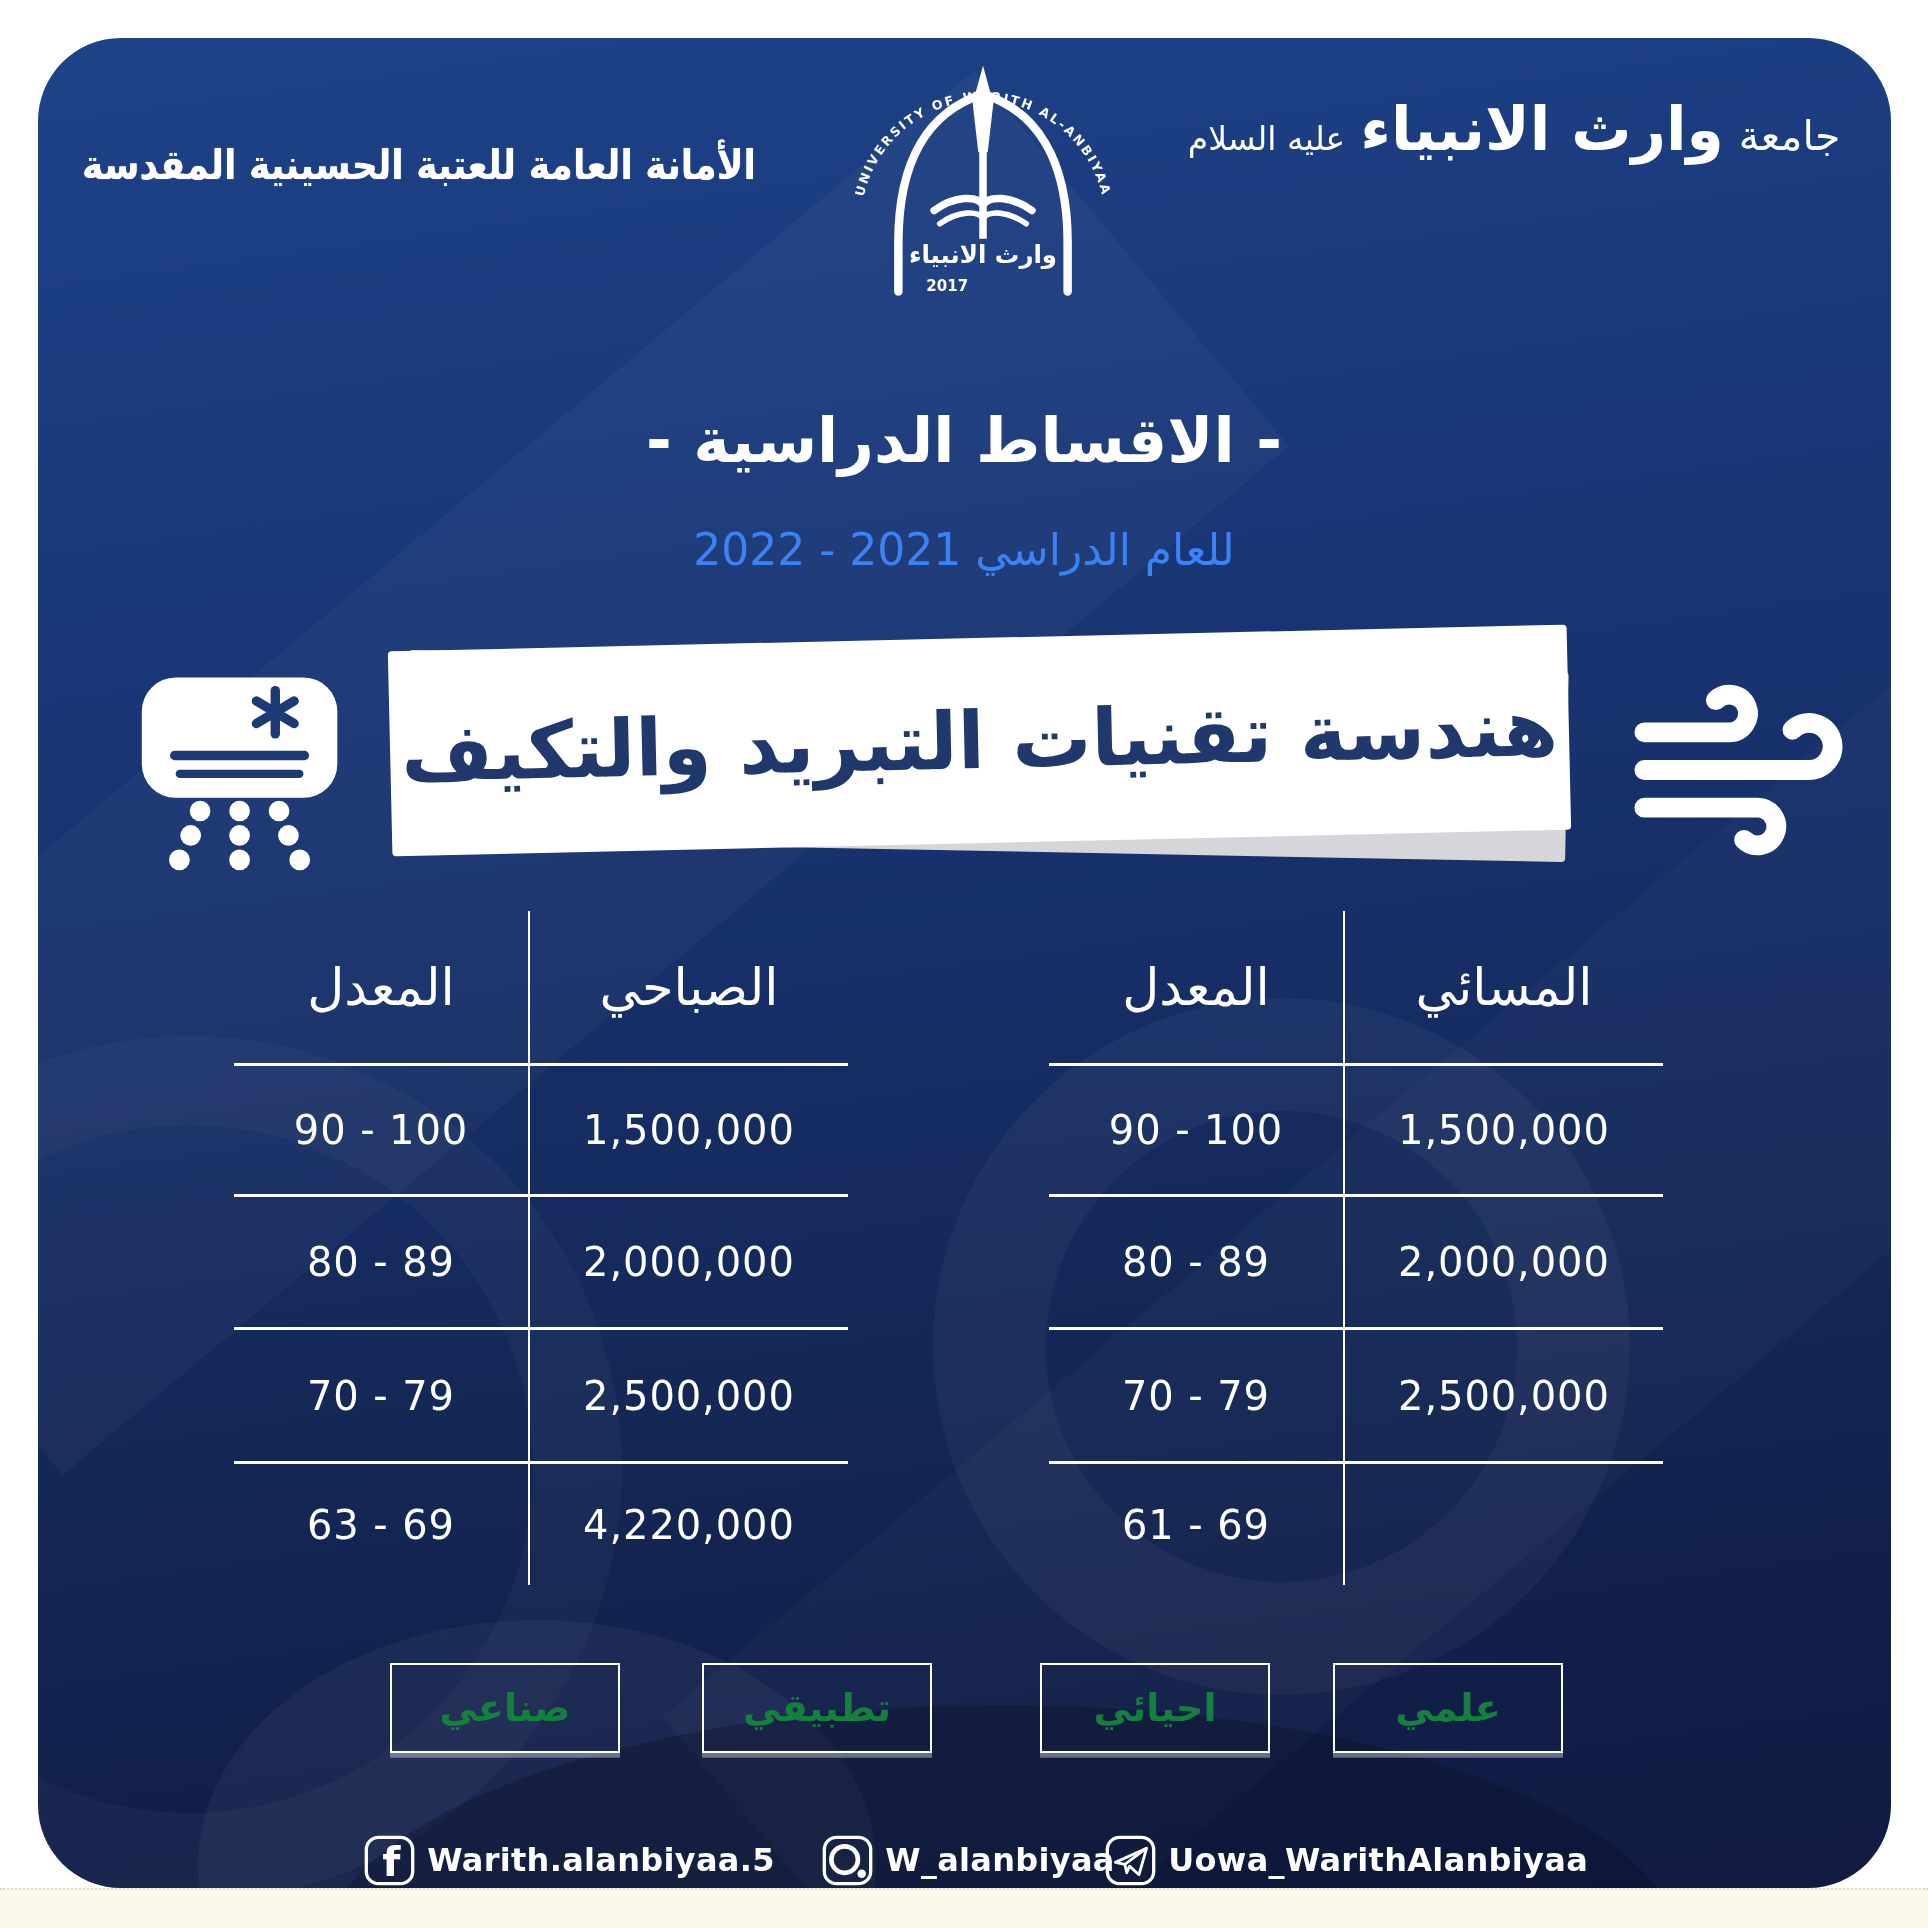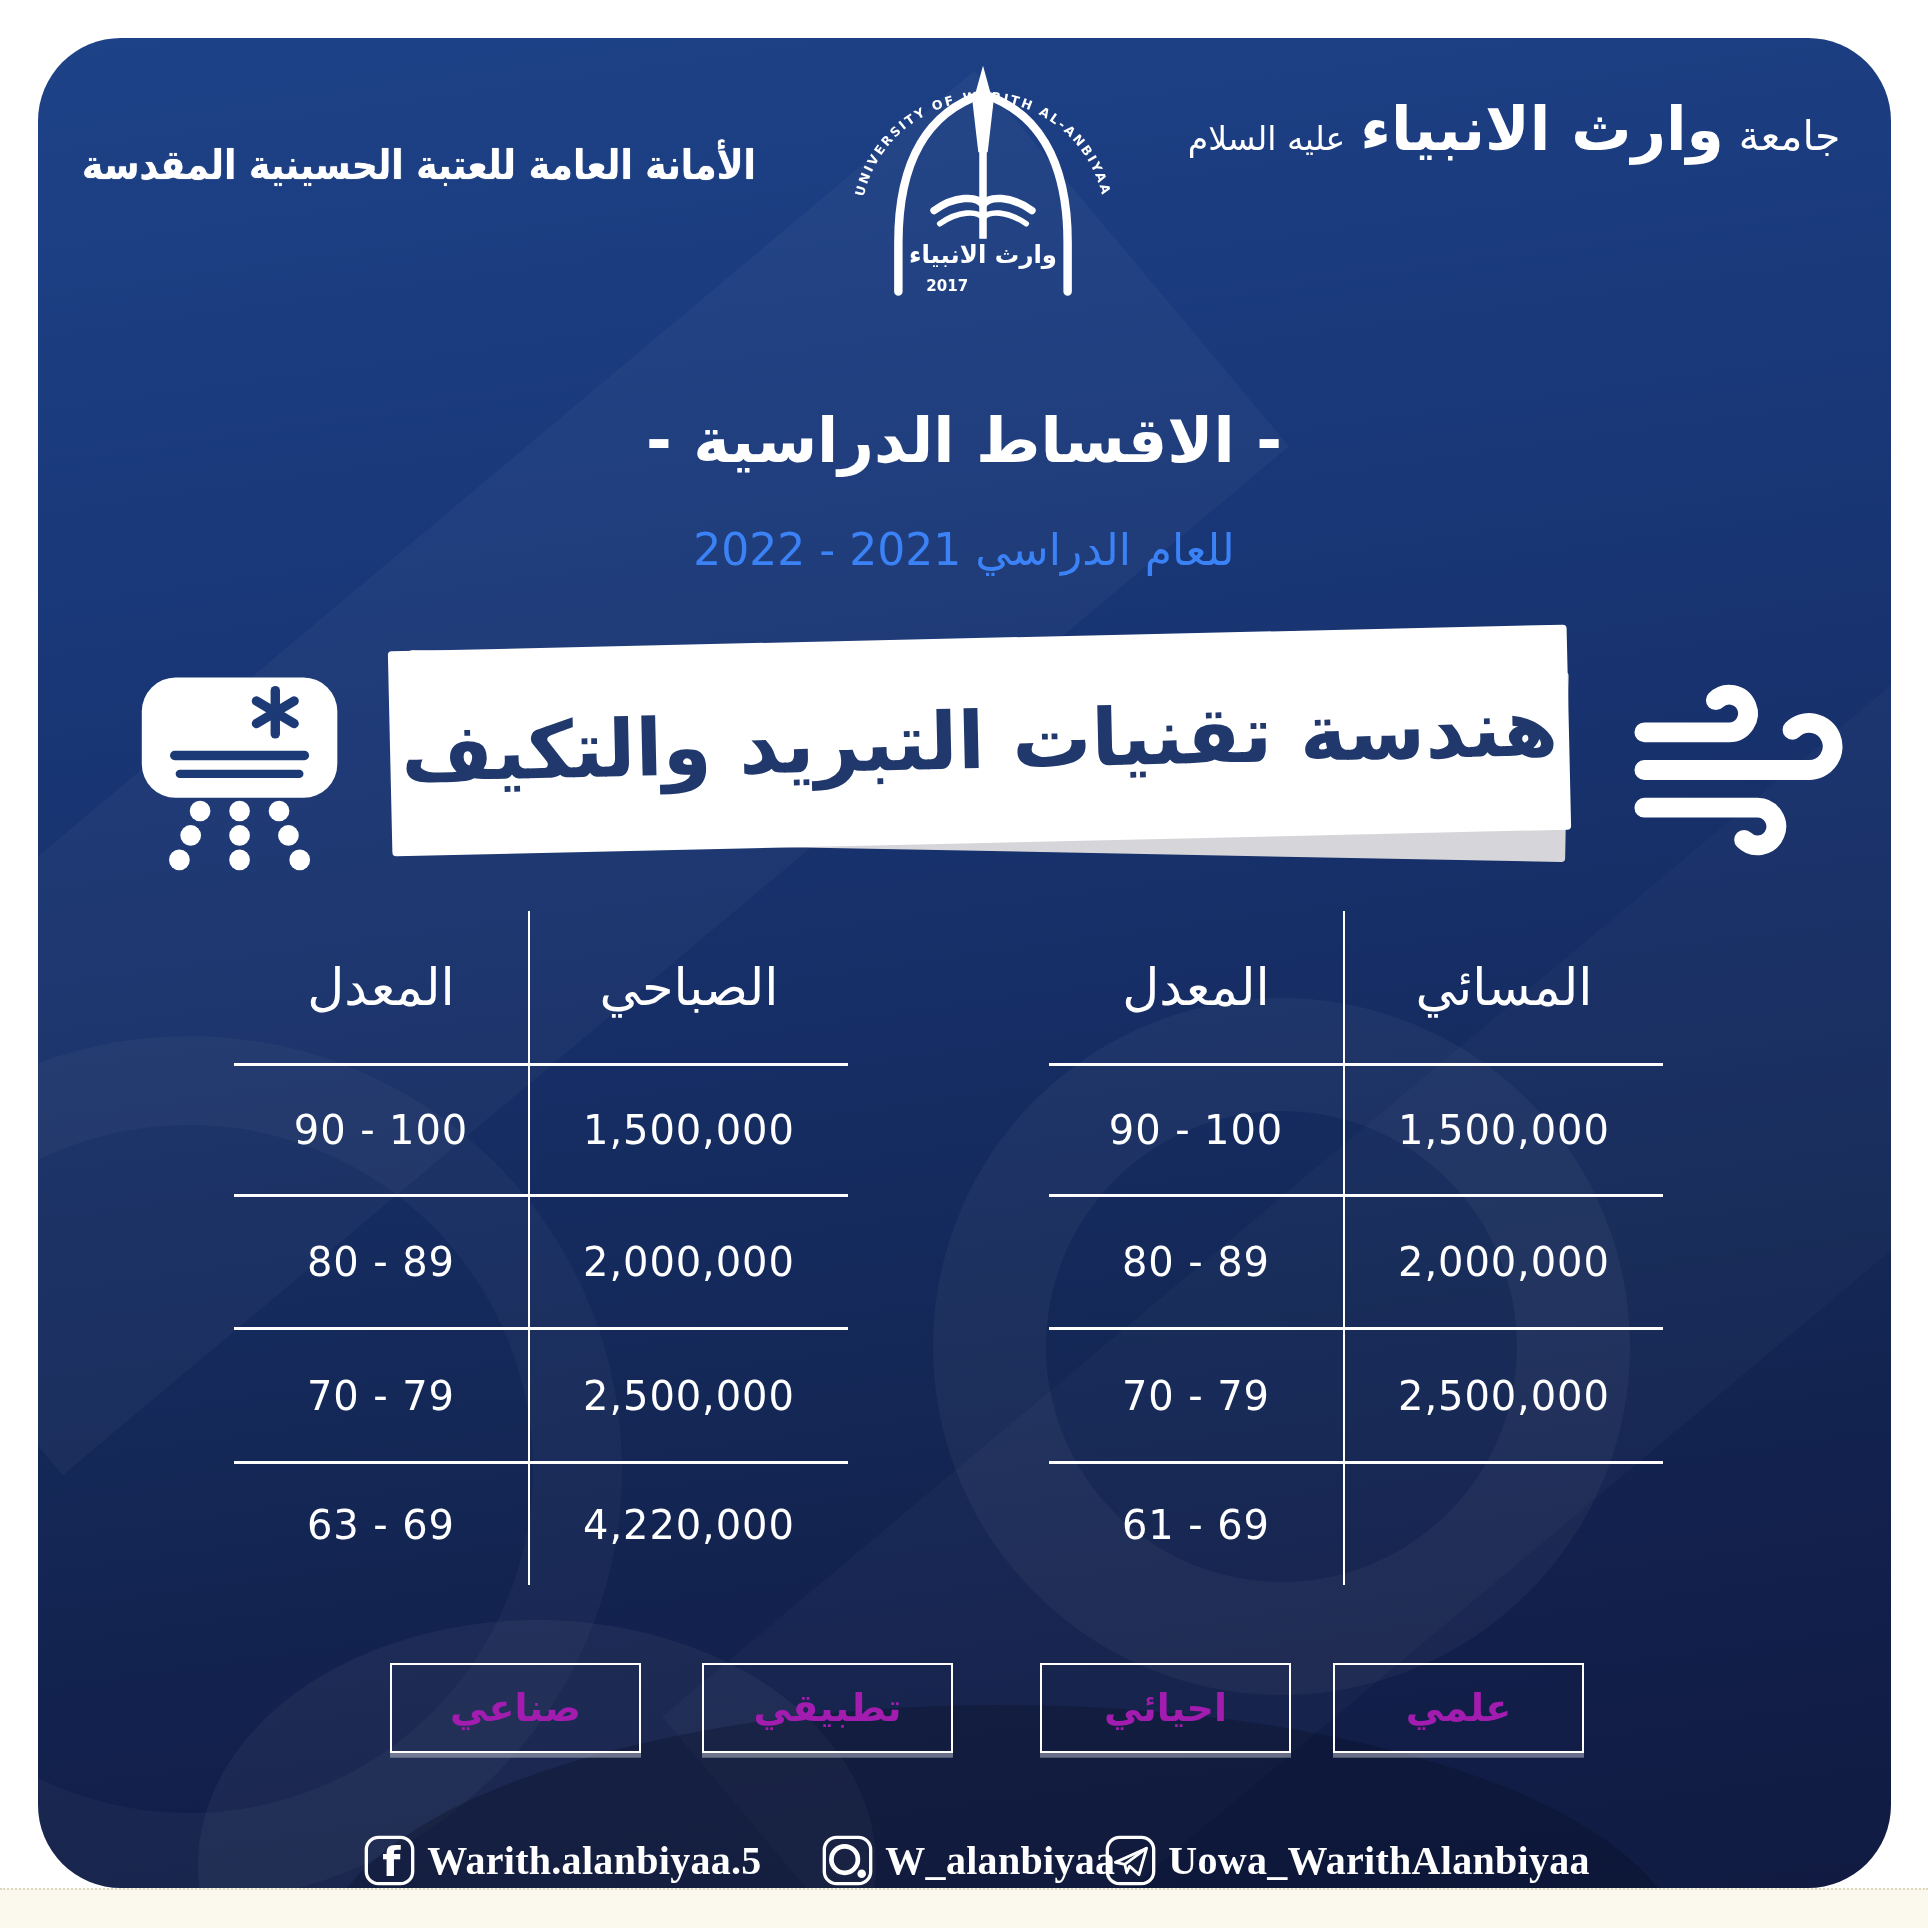--- a/index.html
+++ b/index.html
@@ -61,32 +61,32 @@
   .fee-table.left  { left:234px; }
   .fee-table.right { left:1049px; }
   .cell { display:flex; align-items:center; justify-content:center; }
   .col-grade { border-right:2.8px solid #ffffff; }
   .rule { border-bottom:3.8px solid #ffffff; }
   .hdr { font-size:51px; }
   .val { font-size:40px; letter-spacing:0.9px; }
   .grade { direction:ltr; }
 
   
-  .track-btn { position:absolute; top:1663px; height:90px; width:251px;
-               border:2.8px solid #ffffff; background:transparent; color:#a21caf;
+  .track-btn { position:absolute; top:1663px; height:90px; width:230px;
+               border:2.8px solid #ffffff; background:transparent; color:#15803d;
                display:flex; align-items:center; justify-content:center;
                font-size:38px; font-weight:bold; direction:rtl;
                box-shadow:0 4.7px 0 rgba(214,216,224,0.45); cursor:pointer; }
   .btn1 { left:390px; } .btn2 { left:702px; } .btn3 { left:1023px;margin-left:17px; } .btn4 { left:1333px; }
 
   
   .social-item { position:absolute; top:1832px; height:56px; display:flex; align-items:center; gap:11.3px;
                  color:#fff; cursor:pointer; }
   .si-fb { left:363px; } .si-ig { left:821px; } .si-tg { left:1104px; } .si-tw { left:1499px; }
-  .social-label { font-size:40px; font-weight:bold; letter-spacing:0.3px; white-space:nowrap;font-family:Liberation Serif, serif; }
+  .social-label { font-size:32px; font-weight:bold; letter-spacing:0.3px; white-space:nowrap; }
 
   .bottom-strip { position:absolute; left:0; top:1888px; width:1928px; height:40px;
                   background:#fbf8ee; border-top:2.8px dotted #ddd8c2; }
 </style>
 </head>
 <body>
 
 <div class="page">
 
   <div class="card">

